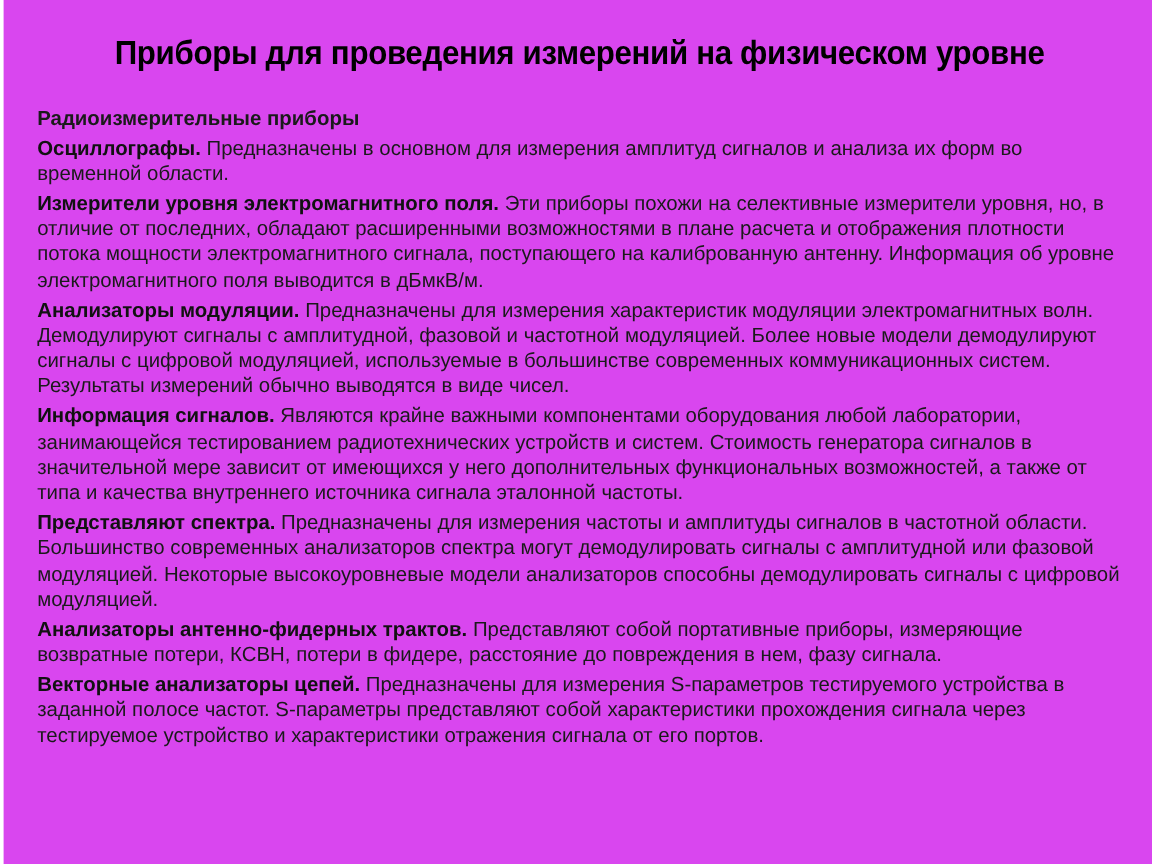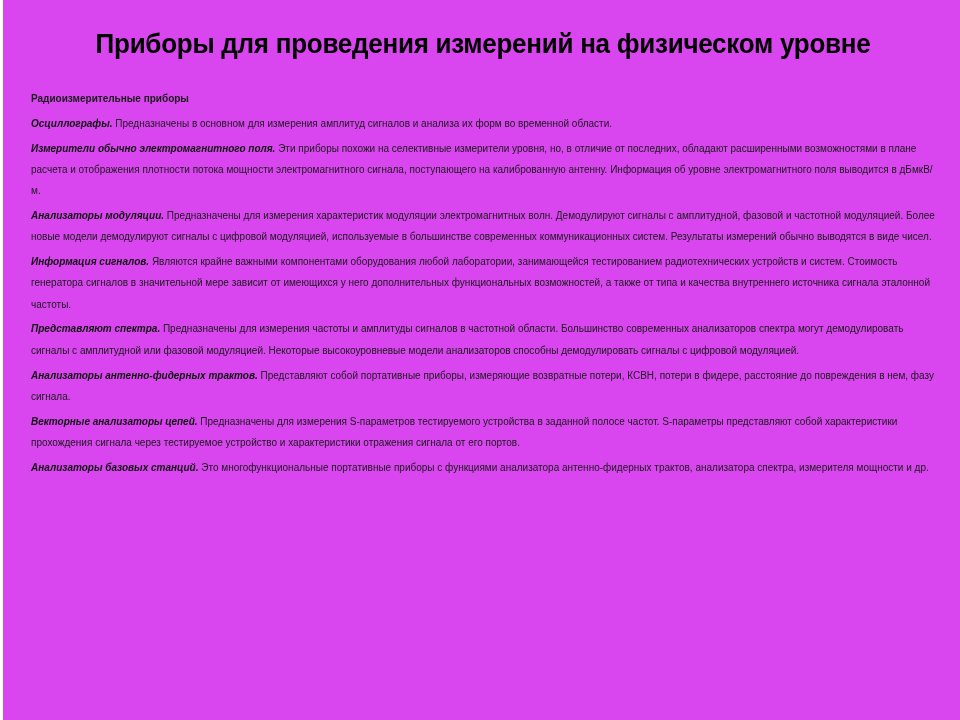--- a/index.html
+++ b/index.html
@@ -8,45 +8,44 @@
       font-family: "Liberation Sans", "DejaVu Sans", sans-serif; color: #111111;
     }
     .slide { position: absolute; left: 3px; top: 0; width: 960px; height: 720px; background: #d946ef; }
     .title {
       position: absolute; left: 0; top: 28px; width: 960px; text-align: center;
       font-size: 28px; font-weight: bold; letter-spacing: -0.3px; color: #000;
       transform: scaleX(0.93); transform-origin: center;
     }
     .content {
       position: absolute; left: 28px; top: 88px; width: 910px;
-      font-size: 10px; line-height: 21.3px; color: #1a1a1a;
+      font-size: 17px; line-height: 21.3px; color: #1a1a1a;
     }
     .content p { margin: 0 0 3.5px 0; }
-    .content b { font-weight: bold; color: #111; font-style: italic; }
+    .content b { font-weight: bold; color: #111; }
     .content .section-heading { font-weight: bold; }
   </style>
 </head>
 <body>
 
 <div class="slide">
   <div class="title">Приборы для проведения измерений на физическом уровне</div>
 
   <div class="content">
     <p class="section-heading">Радиоизмерительные приборы</p>
 
     <p><b>Осциллографы.</b><span> Предназначены в основном для измерения амплитуд сигналов и анализа их форм во временной области.</span></p>
 
-    <p><b>Измерители обычно электромагнитного поля.</b><span> Эти приборы похожи на селективные измерители уровня, но, в отличие от последних, обладают расширенными возможностями в плане расчета и отображения плотности потока мощности электромагнитного сигнала, поступающего на калиброванную антенну. Информация об уровне электромагнитного поля выводится в дБмкВ/м.</span></p>
+    <p><b>Измерители уровня электромагнитного поля.</b><span> Эти приборы похожи на селективные измерители уровня, но, в отличие от последних, обладают расширенными возможностями в плане расчета и отображения плотности потока мощности электромагнитного сигнала, поступающего на калиброванную антенну. Информация об уровне электромагнитного поля выводится в дБмкВ/м.</span></p>
 
     <p><b>Анализаторы модуляции.</b><span> Предназначены для измерения характеристик модуляции электромагнитных волн. Демодулируют сигналы с амплитудной, фазовой и частотной модуляцией. Более новые модели демодулируют сигналы с цифровой модуляцией, используемые в большинстве современных коммуникационных систем. Результаты измерений обычно выводятся в виде чисел.</span></p>
 
 
     <p><b>Информация сигналов.</b><span> Являются крайне важными компонентами оборудования любой лаборатории, занимающейся тестированием радиотехнических устройств и систем. Стоимость генератора сигналов в значительной мере зависит от имеющихся у него дополнительных функциональных возможностей, а также от типа и качества внутреннего источника сигнала эталонной частоты.</span></p>
 
     <p><b>Представляют спектра.</b><span> Предназначены для измерения частоты и амплитуды сигналов в частотной области. Большинство современных анализаторов спектра могут демодулировать сигналы с амплитудной или фазовой модуляцией. Некоторые высокоуровневые модели анализаторов способны демодулировать сигналы с цифровой модуляцией.</span></p>
 
     <p><b>Анализаторы антенно-фидерных трактов.</b><span> Представляют собой портативные приборы, измеряющие возвратные потери, КСВН, потери в фидере, расстояние до повреждения в нем, фазу сигнала.</span></p>
 
     <p><b>Векторные анализаторы цепей.</b><span> Предназначены для измерения S-параметров тестируемого устройства в заданной полосе частот. S-параметры представляют собой характеристики прохождения сигнала через тестируемое устройство и характеристики отражения сигнала от его портов.</span></p>
 
-    <p><b>Анализаторы базовых станций.</b><span> Это многофункциональные портативные приборы с функциями анализатора антенно-фидерных трактов, анализатора спектра, измерителя мощности и др.</span></p>
   </div>
 </div>
 
 </body></html>

